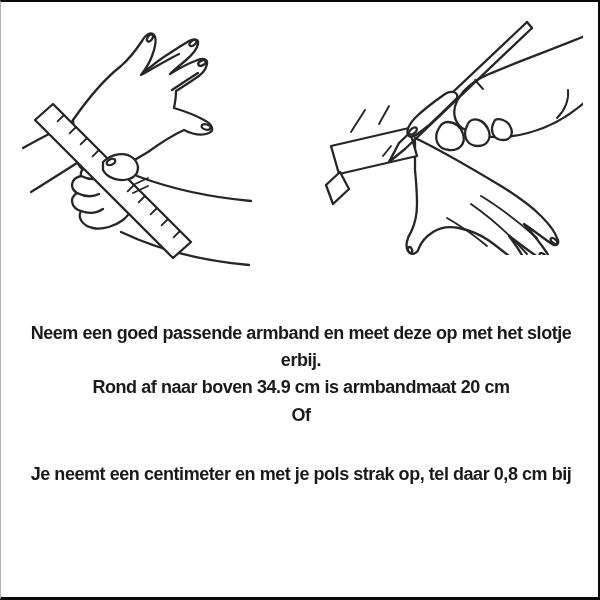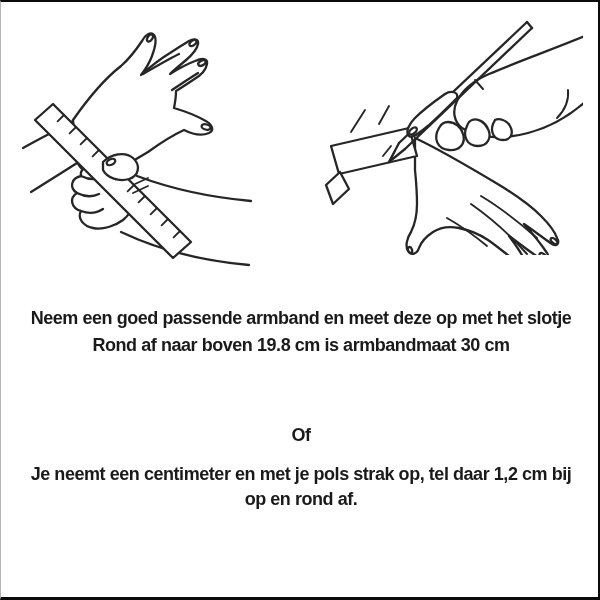--- a/index.html
+++ b/index.html
@@ -10,22 +10,22 @@
     border-bottom:3px solid #0a0a0a;border-left:1px solid #b5b5b5;
     overflow:hidden;
   }
   .illustration{position:absolute;}
   #illu-left{left:18px;top:10px;}
   #illu-right{left:320px;top:8px;}
   .txt{
     position:absolute;left:0;width:600px;text-align:center;
     color:#1a1a1a;font-weight:bold;font-size:18px;letter-spacing:-0.45px;
   }
-  #method1{top:303px;line-height:27px;}
-  #separator{top:420px;line-height:27px;}
+  #method1{top:318px;line-height:27px;}
+  #separator{top:400px;line-height:27px;}
   #method2{top:460px;line-height:25px;}
   .line{white-space:pre;}
   svg path, svg ellipse{vector-effect:none;}
 </style>
 </head>
 <body>
 
 <div class="frame">
 
   <svg id="illu-left" class="illustration" width="270" height="260" viewBox="0 0 270 260" fill="none" stroke="#262626" stroke-width="2.3" stroke-linecap="round" stroke-linejoin="round">
@@ -161,23 +161,23 @@
         C130,80 138,82 136,88 Z"></path>
       <ellipse cx="92" cy="121" rx="4.5" ry="2.6" transform="rotate(-40 92 121)"></ellipse>
       <path fill="#ffffff" d="M118,118 C112,128 116,139 128,140 C139,141 145,133 142,124 C140,117 134,112 127,112 C123,112 120,114 118,118 Z"></path>
       <path fill="#ffffff" d="M146,116 C141,126 146,136 157,136 C167,136 171,127 167,119 C164,112 157,108 151,110 C148,111 147,113 146,116 Z"></path>
       <path fill="#ffffff" d="M172,114 C169,122 173,130 182,130 C190,130 193,123 189,116 C186,110 178,108 174,110 Z"></path>
     </g>
   </svg>
 
   <div id="method1" class="txt">
     <div class="line">Neem een goed passende armband en meet deze op met het slotje</div>
-    <div class="line">Rond af naar boven 19.8 cm is armbandmaat 30 cm</div>
+    <div class="line">erbij.</div>
+    <div class="line">Rond af naar boven 34.9 cm is armbandmaat 20 cm</div>
   </div>
 
   <div id="separator" class="txt">Of</div>
 
   <div id="method2" class="txt">
-    <div class="line">Je neemt een centimeter en met je pols strak op, tel daar 1,2 cm bij</div>
-    <div class="line">op en rond af.</div>
+    <div class="line">Je neemt een centimeter en met je pols strak op, tel daar 0,8 cm bij</div>
   </div>
 
 </div>
 
 </body></html>

